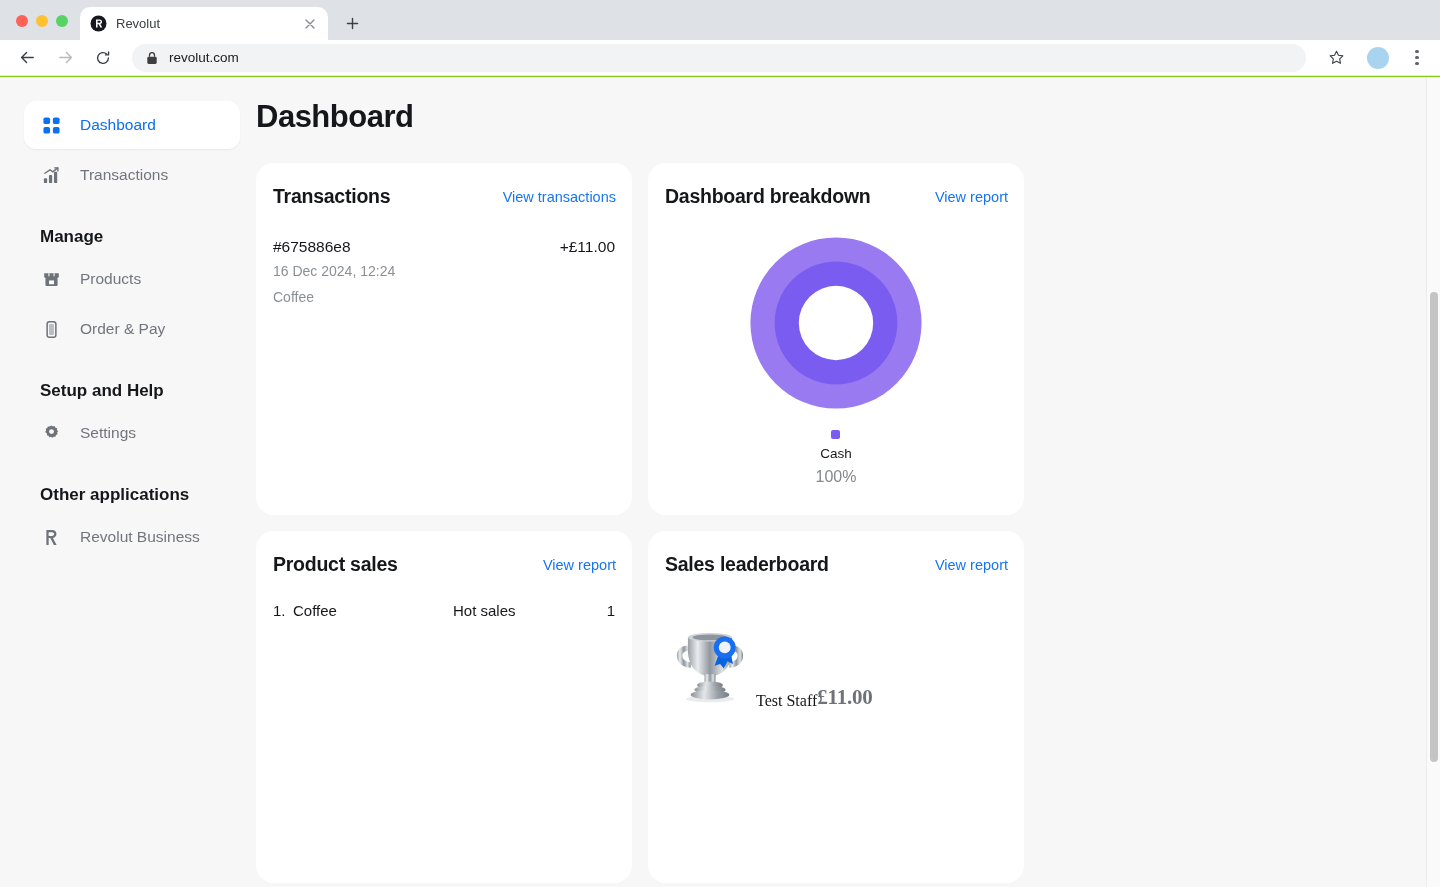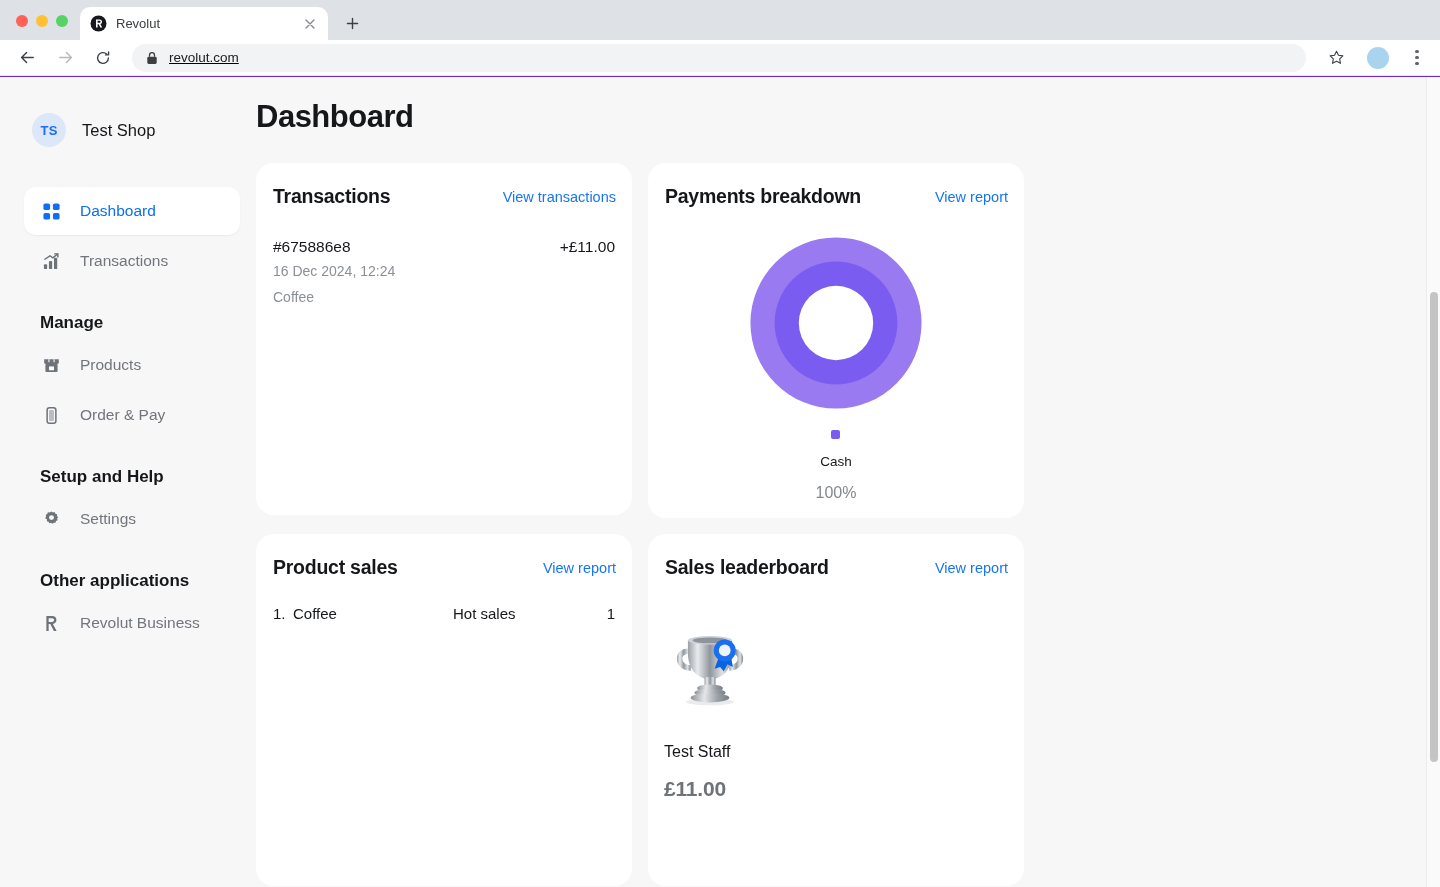--- a/index.html
+++ b/index.html
@@ -4,40 +4,40 @@
 <style>
   * { box-sizing: border-box; margin: 0; padding: 0; }
   html, body {
     width: 1440px; height: 887px;
     font-family: "Liberation Sans", sans-serif;
     background: #ffffff;
     overflow: hidden;
   }
 
   
-  .browser { width: 1440px; height: 887px; position: relative; background:#6d28d9; }
+  .browser { width: 1440px; height: 887px; position: relative; background:#84cc16; }
   .tabstrip {
     height: 40px; background:#dee1e6; display:flex; align-items:flex-end;
     padding-left: 12px; position:relative;
   }
   .traffic { display:flex; align-items:center; gap:8px; padding:0 12px 13px 4px; }
   .dot { width:12px; height:12px; border-radius:50%; }
   .dot.red{background:#ff6159;} .dot.yellow{background:#ffc130;} .dot.green{background:#56d364;}
   .tab {
     width:248px; height:33px; background:#fff; border-radius:10px 10px 0 0;
     display:flex; align-items:center; padding:0 10px; gap:9px; position:relative;
   }
   .favicon { width:17px; height:17px; flex:0 0 17px; }
   .tab-title { font-size:13px; color:#3c4043; flex:1; white-space:nowrap; overflow:hidden; }
   .tab-close { width:16px; height:16px; flex:0 0 16px; opacity:.75; cursor:default; }
   .newtab { width:28px; height:28px; margin:0 0 3px 10px; display:flex; align-items:center; justify-content:center; }
 
   .toolbar {
     height:36px; background:#fff; display:flex; align-items:center; gap:8px;
-    padding:0 12px; border-bottom:1px solid #e7e7e8;text-decoration:underline;
+    padding:0 12px; border-bottom:1px solid #e7e7e8;
   }
   .navbtn { width:30px; height:30px; display:flex; align-items:center; justify-content:center; }
   .omnibox {
     flex:1; height:28px; background:#f1f3f4; border-radius:14px; margin:0 8px 0 6px;
     display:flex; align-items:center; padding:0 14px; gap:11px;
   }
   .omnibox .url { font-size:13.5px; color:#202124; }
   .star { width:28px; height:28px; display:flex; align-items:center; justify-content:center; }
   .avatar-chrome { width:22px; height:22px; border-radius:50%; background:#a9d4ef; margin:0 9px; }
   .kebab { width:22px; height:28px; display:flex; flex-direction:column; align-items:center; justify-content:center; gap:3px; }
@@ -89,34 +89,34 @@
   
   .txn { margin-top:30px; padding:0 1px; }
   .txn-row1 { display:flex; justify-content:space-between; align-items:baseline; }
   .txn-id { font-size:15.5px; color:#15171a; font-weight:500; }
   .txn-amt { font-size:15.5px; color:#15171a; }
   .txn-meta { font-size:14px; color:#8b9096; margin-top:5px; line-height:1.48; }
 
   
   .donut-wrap { display:flex; flex-direction:column; align-items:center; margin-top:22px; }
   .donut { width:186px; height:186px; }
-  .legend { display:flex; flex-direction:column; align-items:center; margin-top:14px; gap:15px; }
+  .legend { display:flex; flex-direction:column; align-items:center; margin-top:14px; gap:7px; }
   .legend-swatch { width:9px; height:9px; border-radius:2px; }
   .legend-label { font-size:13.5px; color:#15171a; }
   .legend-value { font-size:16px; color:#84898f; }
 
   
   .prod-row { display:flex; align-items:center; margin-top:26px; padding:0 1px; font-size:15px; color:#15171a; }
   .prod-rank { width:20px; color:#15171a; }
   .prod-name { flex:1; }
   .prod-cat { width:128px; text-align:left; }
   .prod-qty { width:34px; text-align:right; }
 
   
-  .lb-body { display:flex; flex-direction:column; align-items:flex-start; padding-top:42px; }
+  .lb-body { display:flex; align-items:flex-end; padding-top:42px;font-family:Liberation Serif, serif; }
   .trophy { width:92px; height:92px; }
   .lb-name { font-size:16px; color:#15171a; margin-top:30px; }
   .lb-amount { font-size:21px; font-weight:700; color:#6e7379; margin-top:16px; letter-spacing:-.2px; }
 
   
   .scrollbar { position:absolute; top:77px; right:0; width:14px; height:810px; background:#fafafa; border-left:1px solid #ececec; }
   .scroll-thumb { position:absolute; top:215px; left:3px; width:8px; height:470px; border-radius:4px; background:#c4c4c4; }
 </style>
 </head>
 <body>
@@ -180,24 +180,20 @@
         <i></i>
         <i></i>
         <i></i>
       </div>
   </div>
 
   <div class="viewport">
     <div class="page">
 
       <div class="sidebar">
-        <div class="shop">
-          <div class="shop-avatar">TS</div>
-          <div class="shop-name">Test Shop</div>
-        </div>
 
         <div class="nav-item active">
           <span class="nav-icon">
             <svg width="19" height="19" viewBox="0 0 20 20">
               <rect x="1.5" y="1.5" width="7" height="7" rx="2" fill="#0c6ff4"></rect>
               <rect x="11.5" y="1.5" width="7" height="7" rx="2" fill="#0c6ff4"></rect>
               <rect x="1.5" y="11.5" width="7" height="7" rx="2" fill="#0c6ff4"></rect>
               <rect x="11.5" y="11.5" width="7" height="7" rx="2" fill="#0c6ff4"></rect>
             </svg>
           </span>
@@ -277,21 +273,21 @@
                 <span class="txn-id">#675886e8</span>
                 <span class="txn-amt">+£11.00</span>
               </div>
               <div class="txn-meta">16 Dec 2024, 12:24</div>
               <div class="txn-meta">Coffee</div>
             </div>
           </div>
 
           <div class="card">
             <div class="card-head">
-              <span class="card-title">Payments breakdown</span>
+              <span class="card-title">Dashboard breakdown</span>
               <span class="card-link">View report</span>
             </div>
             <div class="donut-wrap">
               <svg class="donut" viewBox="0 0 100 100">
                 <circle cx="50" cy="50" r="46" fill="#9a7af0"></circle>
                 <circle cx="50" cy="50" r="33" fill="#7b5cf0"></circle>
                 <circle cx="50" cy="50" r="20" fill="#ffffff"></circle>
               </svg>
               <div class="legend">
                 <span class="legend-swatch" id="legend-swatch" style="background: rgb(123, 92, 240);"></span>

